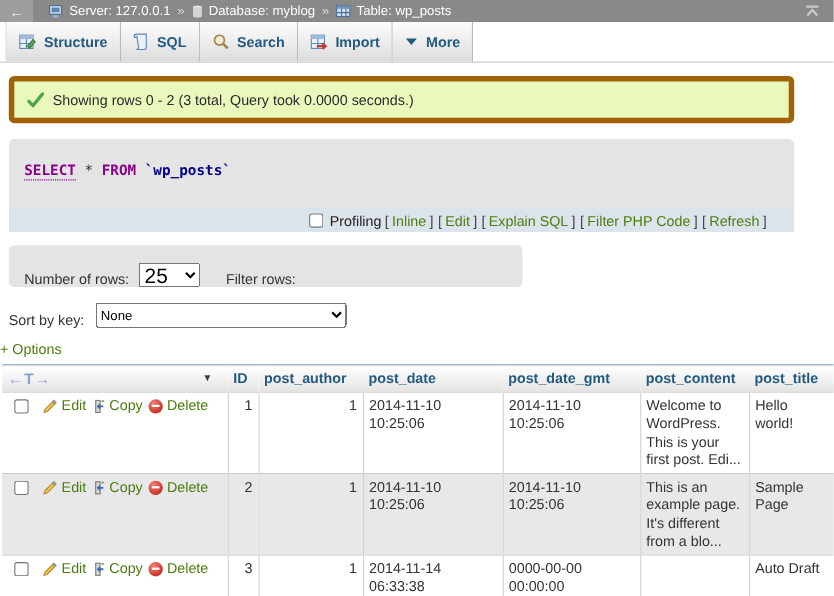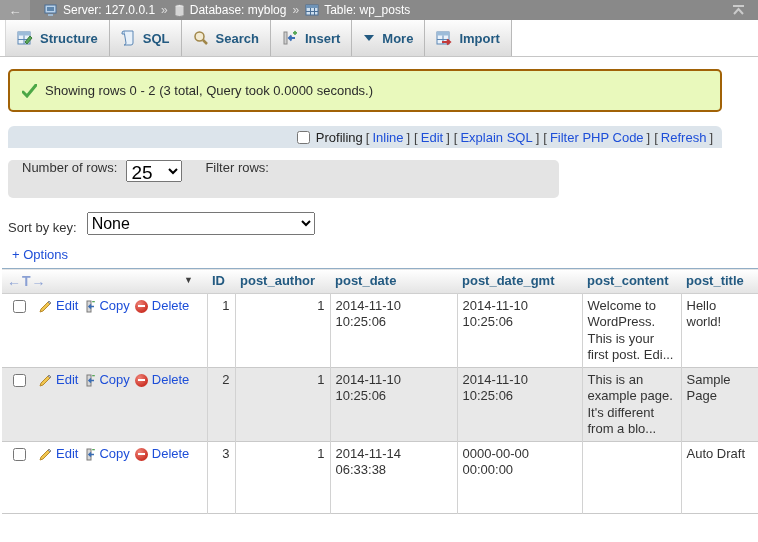--- a/index.html
+++ b/index.html
@@ -1,21 +1,21 @@
 <!DOCTYPE html>
 <html><head>
 <meta charset="utf-8">
 <style>
   * { box-sizing: border-box; }
   html,body { margin:0; padding:0; }
   body {
     width:758px; height:542px; overflow:hidden; background:#fff;
     font-family:"Liberation Sans", sans-serif; font-size:13px; color:#333;
   }
-  a { text-decoration:none; color:#1d4ed8; cursor:pointer; }
+  a { text-decoration:none; color:#4d7c0f; cursor:pointer; }
 
   
   .topbar {
     height:20px; background:#898989; color:#fff; font-size:12px;
     display:flex; align-items:center;
   }
   .back-btn {
     width:30px; height:20px; background:#9d9d9d; color:#e9e9e9;
     display:flex; align-items:center; justify-content:center; font-size:13px;
   }
@@ -34,51 +34,51 @@
     border-right:1px solid #b9b9b9; cursor:pointer;
     background:linear-gradient(#fdfdfd,#dcdcdc);
     color:#235a81; font-weight:bold; font-size:13px; white-space:nowrap;
   }
   .tab:first-child { border-left:1px solid #d8d8d8; }
   .tab.active { background:#fff; }
 
   
   .success {
     margin:12px 36px 0 8px; height:43px;
-    background:#e9f9bc; border:2px solid #a16207; border-radius:5px;
+    background:#e9f9bc; border:5px solid #a16207; border-radius:5px;
     display:flex; align-items:center; gap:8px; padding:0 12px; color:#2b2b2b;
   }
 
   
   .sqlbox { margin:14px 36px 0 8px; border-radius:6px 6px 0 0; overflow:hidden; }
   .sqlcode {
     background:#e4e4e4; padding:22px 14px 26px 14px;
     font-family:"DejaVu Sans Mono","Liberation Mono",monospace; font-size:13px; color:#333;
   }
   .kw { color:#8b008b; font-weight:bold; }
   .kw.doc { border-bottom:1px dotted #8b008b; }
   .ident { color:#00008b; font-weight:bold; }
   .sqlfooter {
     background:#dce4eb; height:22px; display:flex; align-items:center;
-    justify-content:flex-end; gap:2px; padding-right:8px; font-size:13px; color:#222;
+    justify-content:flex-end; gap:2px; padding-right:24px; font-size:13px; color:#222;
   }
   .sqlfooter input { margin:0 4px 0 0; }
   .brk { color:#444; padding:0 1px; }
 
   
   .rowsbar {
-    margin:12px 0 0 8px; width:551px; height:38px; background:#e4e4e4;
-    border-radius:5px; display:flex; align-items:flex-start; gap:9px; padding:0 14px;
+    margin:12px 0 0 8px; width:467px; height:38px; background:#e4e4e4;
+    border-radius:5px; display:flex; align-items:flex-end; gap:9px; padding:0 14px;
   }
   .rowsbar select { width:56px; height:22px; font-size:19px; }
   .filter-input { width:152px; height:24px; border:1px solid #b5b5b5; padding:0 6px; font-size:13px; color:#333; }
   .filter-input::placeholder { color:#a8a8a8; }
   .sortbar { margin:14px 0 0 8px; display:flex; align-items:flex-end; gap:10px; }
-  .sortbar select { width:228px; height:23px; font-size:16px; }
-  .options-link { display:inline-block; margin:12px 0 0 12px; font-size:13px; }
+  .sortbar select { width:228px; height:23px; font-size:12px; }
+  .options-link { display:inline-block; margin:12px 0 0 0; font-size:13px; }
 
   
   table.results {
     margin:6px 0 0 2px; border-collapse:collapse; table-layout:fixed;
     width:756px; font-size:13px;
   }
   table.results th, table.results td {
     padding:4px 5px; vertical-align:top; overflow:hidden;
   }
   thead tr {
@@ -175,56 +175,53 @@
     <span>SQL</span>
   </div>
   <div class="tab">
     <svg width="16" height="16" viewBox="0 0 16 16">
         <circle cx="6.5" cy="6.5" r="4.5" fill="#f3ead1" stroke="#a08648" stroke-width="1.5"></circle>
         <line x1="10" y1="10" x2="14" y2="14" stroke="#a08648" stroke-width="2.5"></line>
       </svg>
     <span>Search</span>
   </div>
   <div class="tab">
-    <svg width="16" height="16" viewBox="0 0 16 16">
-        <rect x="2" y="2" width="3" height="12" fill="#cfcfcf" stroke="#8a8a8a"></rect>
-        <path d="M13 8 L7 8 M9.5 5.5 L7 8 L9.5 10.5" fill="none" stroke="#3b6eb5" stroke-width="2"></path>
-        <rect x="11" y="2" width="4" height="1.8" fill="#58a758"></rect>
-        <rect x="12.1" y="0.9" width="1.8" height="4" fill="#58a758"></rect>
-      </svg>
-    <span>Insert</span>
-  </div>
-  <div class="tab">
-    <svg width="12" height="8" viewBox="0 0 12 8">
-        <path d="M1 1 L6 7 L11 1 Z" fill="#235a81"></path>
-      </svg>
-    <span>More</span>
-  </div>
-  <div class="tab">
     <svg width="16" height="15" viewBox="0 0 16 15">
         <rect x="1" y="1" width="12" height="12" fill="#eaf2fa" stroke="#5c87b5"></rect>
         <rect x="1" y="1" width="12" height="3.5" fill="#9dbcd9"></rect>
         <line x1="7" y1="4.5" x2="7" y2="13" stroke="#5c87b5"></line>
         <line x1="1" y1="8.5" x2="13" y2="8.5" stroke="#5c87b5"></line>
         <path d="M6 11 L14 11 M11 8.5 L14 11 L11 13.5" fill="none" stroke="#c23b3b" stroke-width="2"></path>
       </svg>
     <span>Import</span>
   </div>
+  <div class="tab">
+    <svg width="12" height="8" viewBox="0 0 12 8">
+        <path d="M1 1 L6 7 L11 1 Z" fill="#235a81"></path>
+      </svg>
+    <span>More</span>
+  </div>
 </div>
 
 
 <div class="success">
   <svg width="15" height="14" viewBox="0 0 15 14">
       <path d="M1 8 L5 12 L14 1" fill="none" stroke="#4ca746" stroke-width="3" stroke-linecap="round"></path>
     </svg>
   <span>Showing rows 0 - 2 (3 total, Query took 0.0000 seconds.)</span>
 </div>
 
 
 <div class="sqlbox">
+  <div class="sqlcode">
+    <span class="kw doc">SELECT</span>
+    <span>*</span>
+    <span class="kw">FROM</span>
+    <span class="ident">`wp_posts`</span>
+  </div>
   <div class="sqlfooter">
     <input type="checkbox" style="">
     <span>Profiling</span>
     <span class="brk">[</span>
     <a>Inline</a>
     <span class="brk">]</span>
     <span class="brk">[</span>
     <a>Edit</a>
     <span class="brk">]</span>
     <span class="brk">[</span>

